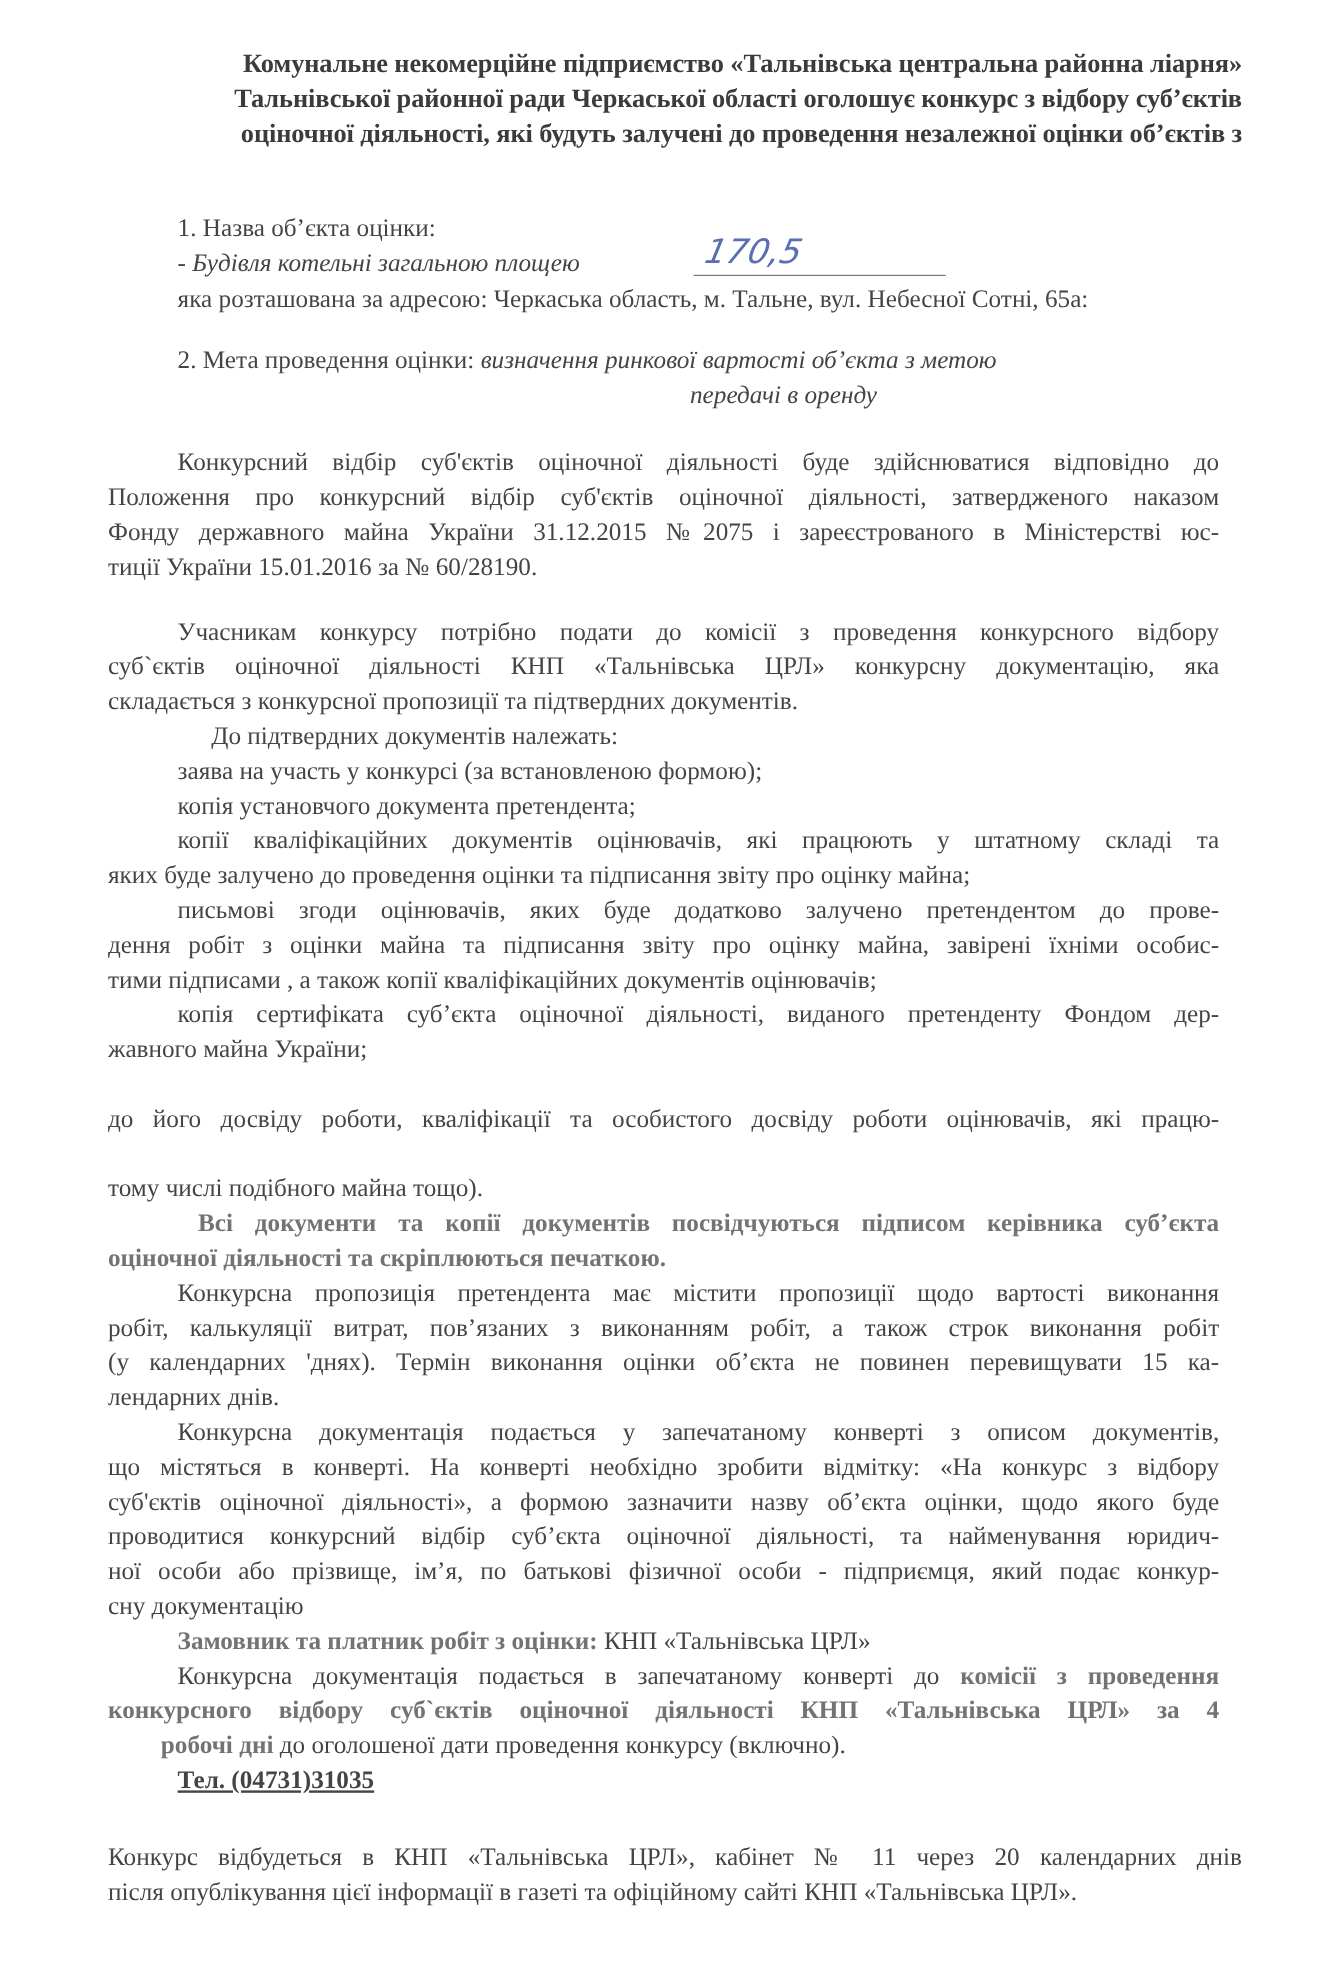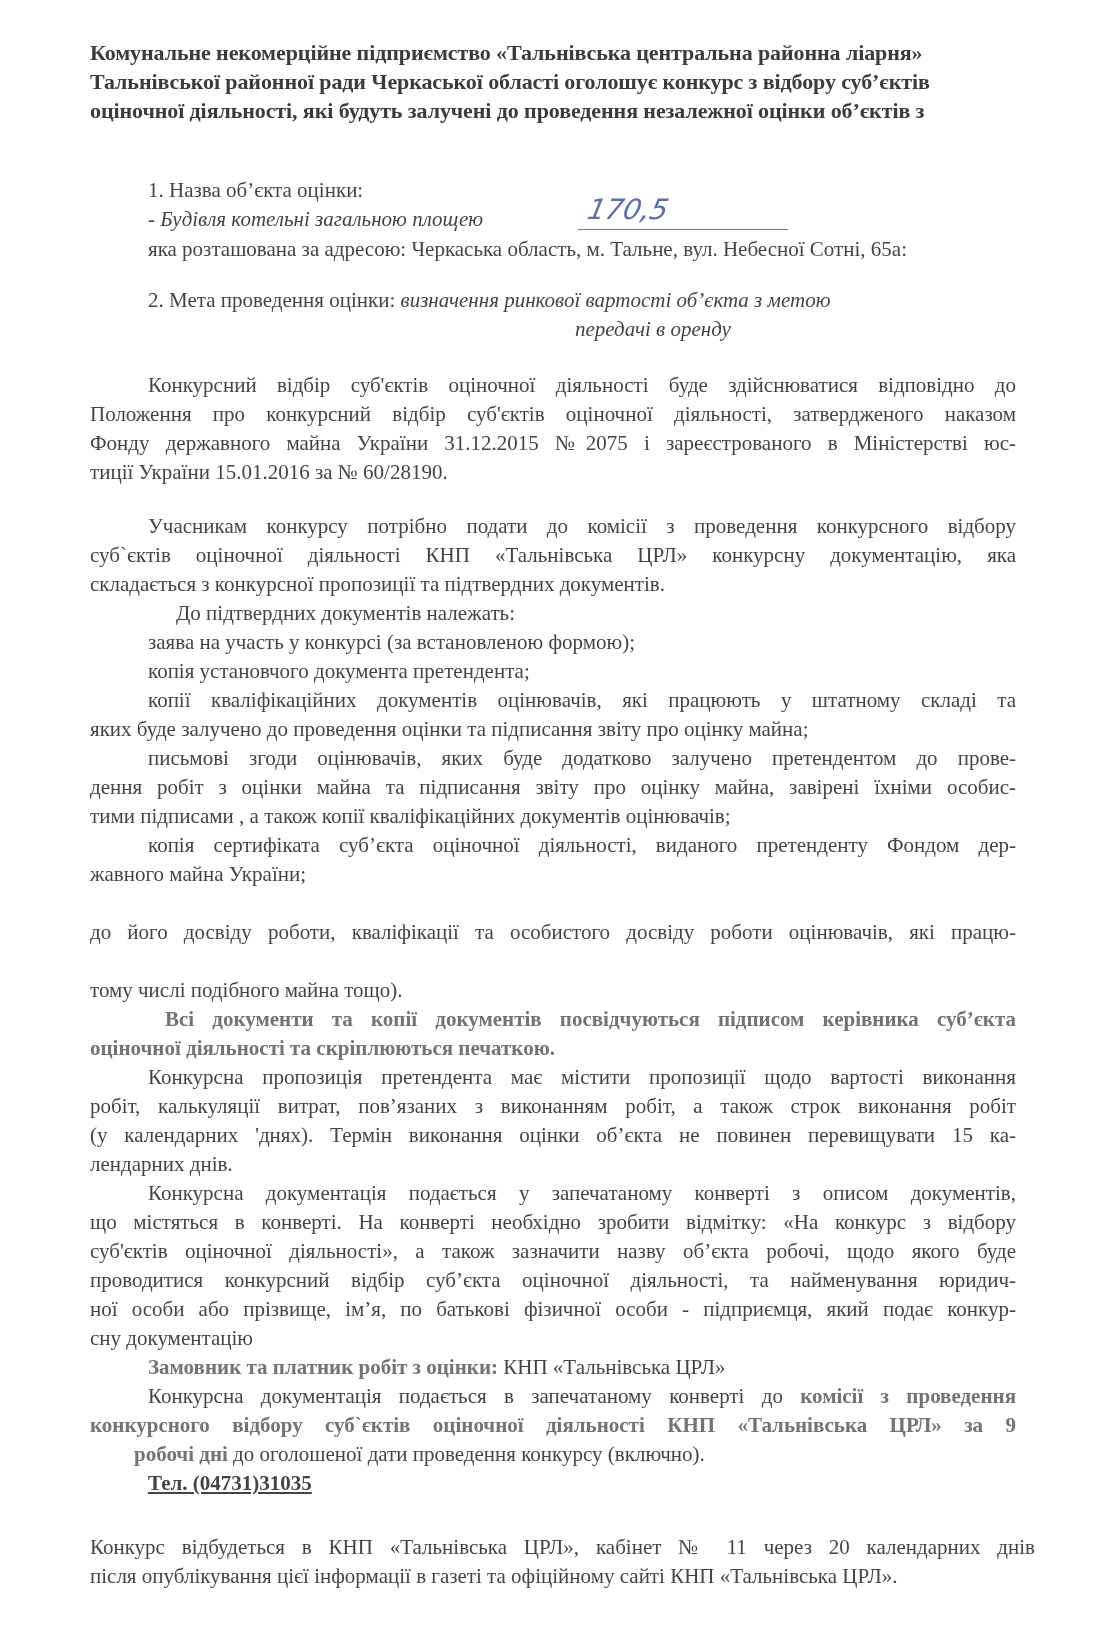--- a/index.html
+++ b/index.html
@@ -1,19 +1,19 @@
 <!DOCTYPE html>
 <html><head>
 <meta charset="utf-8">
 <style>
   html, body { margin:0; padding:0; background:#ffffff; }
   body { width:1108px; height:1637px; position:relative; overflow:hidden;
          font-family:"Liberation Serif","DejaVu Serif",serif; color:#3a3a3a; }
   .page { position:absolute; left:0; top:0; width:1108px; height:1637px; }
-  .title { position:absolute; left:90px; top:38px; width:945px; text-align:left;
+  .title { position:absolute; left:90px; top:38px; width:945px; text-align:right;
            font-weight:bold; font-size:22px; line-height:29px; color:#3b3b3b; letter-spacing:-0.1px; }
   .ln { position:absolute; font-size:21px; line-height:29px; white-space:nowrap; color:#444; }
   .just { text-align:justify; text-align-last:justify; }
   .it { font-style:italic; }
   .b { font-weight:bold; color:#737373; }
   .hand { position:absolute; left:588px; top:193px; font-family:"DejaVu Sans",sans-serif;
           font-style:italic; font-size:28px; color:#5a6fb0; transform:skewX(-12deg); }
   .uline { position:absolute; left:578px; top:229px; width:210px; border-bottom:1px solid #777; }
   .tel { text-decoration:underline; font-weight:bold; }
 </style>
@@ -64,33 +64,33 @@
   <div class="ln b just" style="left:165px; top:1005px; width:851px;">Всі документи та копії документів посвідчуються підписом керівника суб’єкта</div>
   <div class="ln b" style="left:90px; top:1034px;">оціночної діяльності та скріплюються печаткою.</div>
 
   <div class="ln just" style="left:148px; top:1063px; width:868px;">Конкурсна пропозиція претендента має містити пропозиції щодо вартості виконання</div>
   <div class="ln just" style="left:90px; top:1092px; width:926px;">робіт, калькуляції витрат, пов’язаних з виконанням робіт, а також строк виконання робіт</div>
   <div class="ln just" style="left:90px; top:1121px; width:926px;">(у календарних 'днях). Термін виконання оцінки об’єкта не повинен перевищувати 15 ка-</div>
   <div class="ln" style="left:90px; top:1150px;">лендарних днів.</div>
 
   <div class="ln just" style="left:148px; top:1179px; width:868px;">Конкурсна документація подається у запечатаному конверті з описом документів,</div>
   <div class="ln just" style="left:90px; top:1208px; width:926px;">що містяться в конверті. На конверті необхідно зробити відмітку: «На конкурс з відбору</div>
-  <div class="ln just" style="left:90px; top:1237px; width:926px;">суб'єктів оціночної діяльності», а також зазначити назву об’єкта робочі, щодо якого буде</div>
+  <div class="ln just" style="left:90px; top:1237px; width:926px;">суб'єктів оціночної діяльності», а формою зазначити назву об’єкта оцінки, щодо якого буде</div>
   <div class="ln just" style="left:90px; top:1266px; width:926px;">проводитися конкурсний відбір суб’єкта оціночної діяльності, та найменування юридич-</div>
   <div class="ln just" style="left:90px; top:1295px; width:926px;">ної особи або прізвище, ім’я, по батькові фізичної особи - підприємця, який подає конкур-</div>
   <div class="ln" style="left:90px; top:1324px;">сну документацію</div>
 
   <div class="ln" style="left:148px; top:1353px;">
     <span class="b">Замовник та платник робіт з оцінки:</span><span> КНП «Тальнівська ЦРЛ»</span>
   </div>
 
   <div class="ln just" style="left:148px; top:1382px; width:868px;">
     <span>Конкурсна документація подається в запечатаному конверті до </span><span class="b">комісії з проведення</span>
   </div>
-  <div class="ln b just" style="left:90px; top:1411px; width:926px;">конкурсного відбору суб`єктів оціночної   діяльності КНП «Тальнівська ЦРЛ» за 9</div>
+  <div class="ln b just" style="left:90px; top:1411px; width:926px;">конкурсного відбору суб`єктів оціночної   діяльності КНП «Тальнівська ЦРЛ» за 4</div>
   <div class="ln" style="left:90px; top:1440px;margin-left:44px;">
     <span class="b">робочі дні</span><span> до оголошеної дати проведення конкурсу (включно).</span>
   </div>
 
   <div class="ln tel" style="left:148px; top:1469px;">Тел. (04731)31035</div>
 
   <div class="ln just" style="left:90px; top:1533px; width:945px;">Конкурс відбудеться в КНП «Тальнівська ЦРЛ», кабінет № 11 через 20 календарних днів</div>
   <div class="ln" style="left:90px; top:1562px;">після опублікування цієї інформації в газеті та офіційному сайті КНП «Тальнівська ЦРЛ».</div>
 
 </div>

